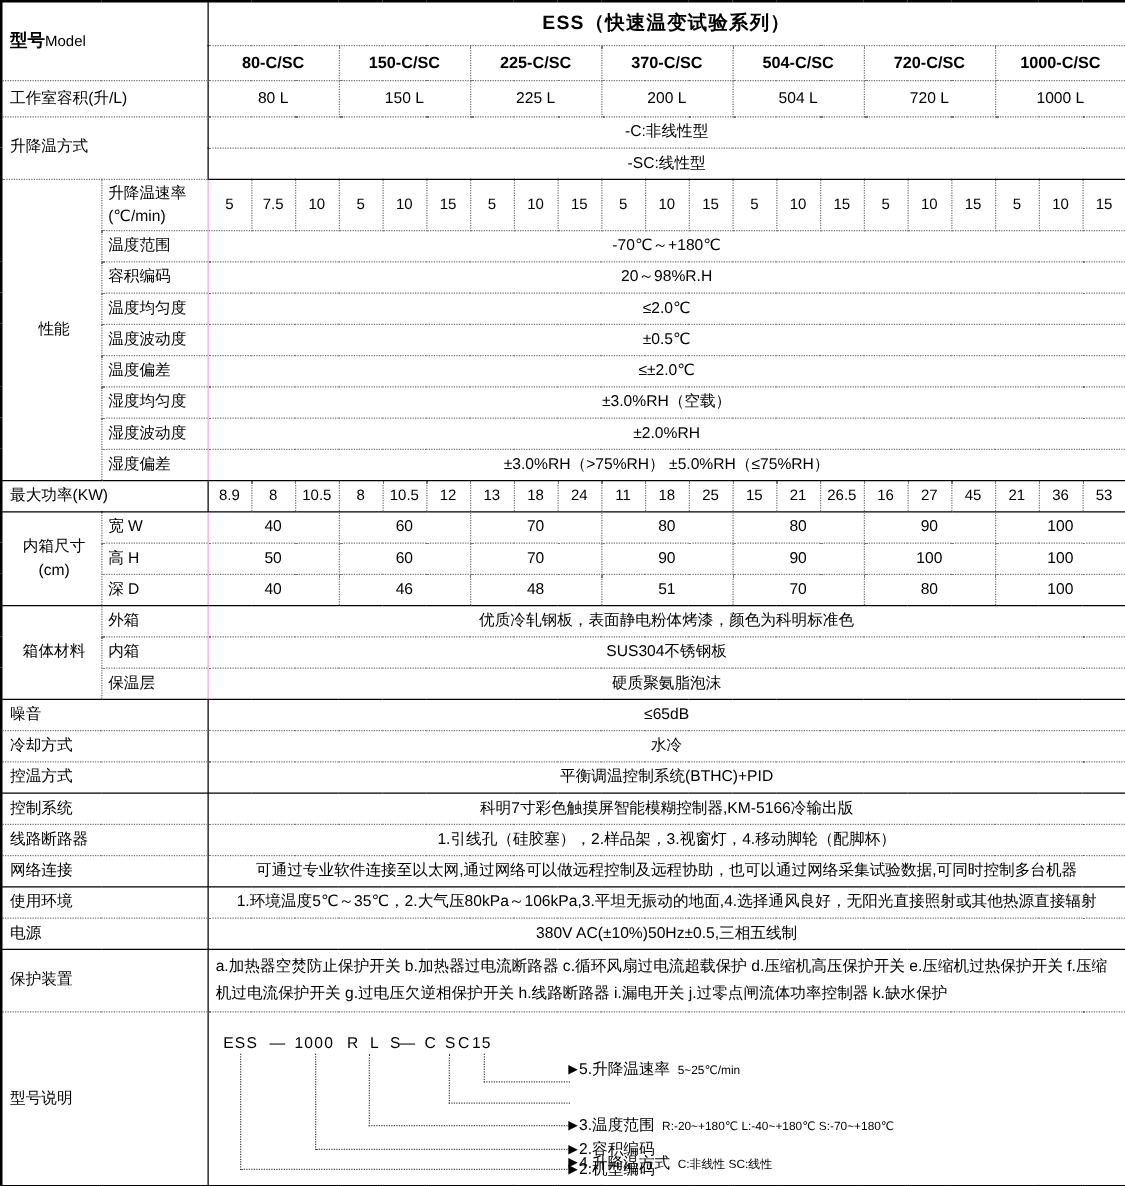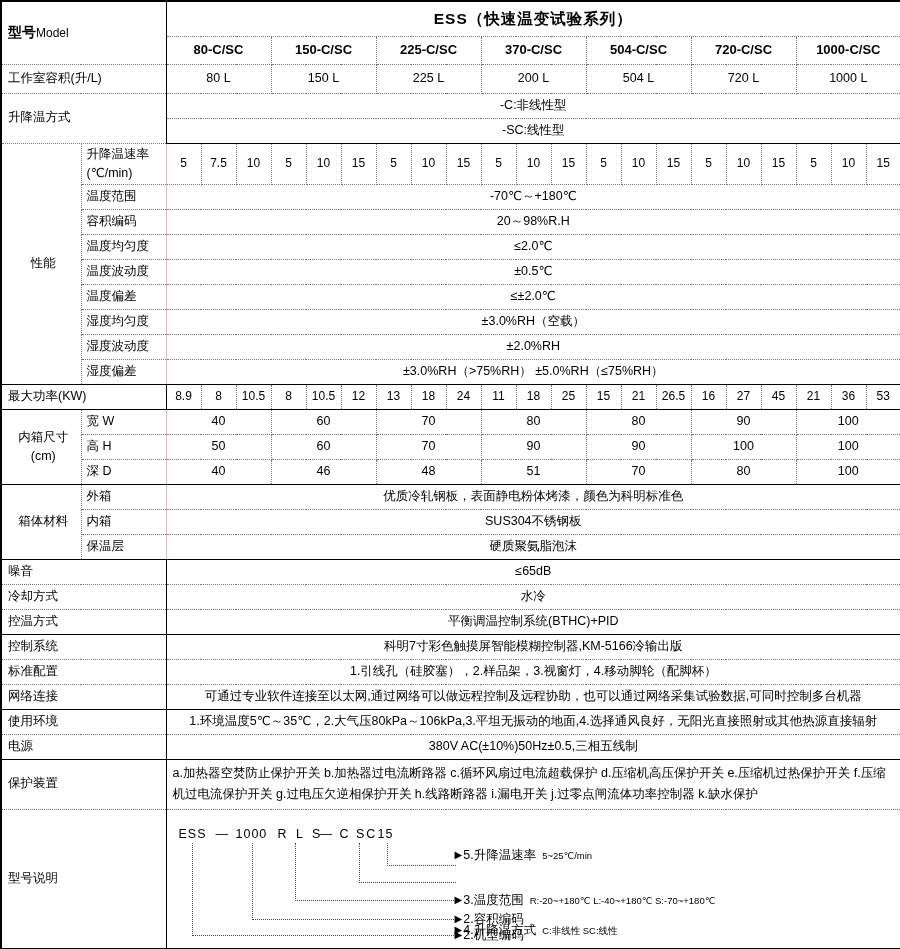--- a/index.html
+++ b/index.html
@@ -256,21 +256,21 @@
   </tr>
   <tr style="height:25px">
     <td colspan="2" class="lbl sb">控温方式</td>
     <td colspan="21" class="sb">平衡调温控制系统(BTHC)+PID</td>
   </tr>
   <tr style="height:25px">
     <td colspan="2" class="lbl">控制系统</td>
     <td colspan="21">科明7寸彩色触摸屏智能模糊控制器,KM-5166冷输出版</td>
   </tr>
   <tr style="height:25px">
-    <td colspan="2" class="lbl">标准配置</td>
+    <td colspan="2" class="lbl">线路断路器</td>
     <td colspan="21">1.引线孔（硅胶塞），2.样品架，3.视窗灯，4.移动脚轮（配脚杯）</td>
   </tr>
   <tr style="height:25px">
     <td colspan="2" class="lbl sb">网络连接</td>
     <td colspan="21" class="sb">可通过专业软件连接至以太网,通过网络可以做远程控制及远程协助，也可以通过网络采集试验数据,可同时控制多台机器</td>
   </tr>
   <tr style="height:25px">
     <td colspan="2" class="lbl">使用环境</td>
     <td colspan="21">1.环境温度5℃～35℃，2.大气压80kPa～106kPa,3.平坦无振动的地面,4.选择通风良好，无阳光直接照射或其他热源直接辐射</td>
   </tr>

